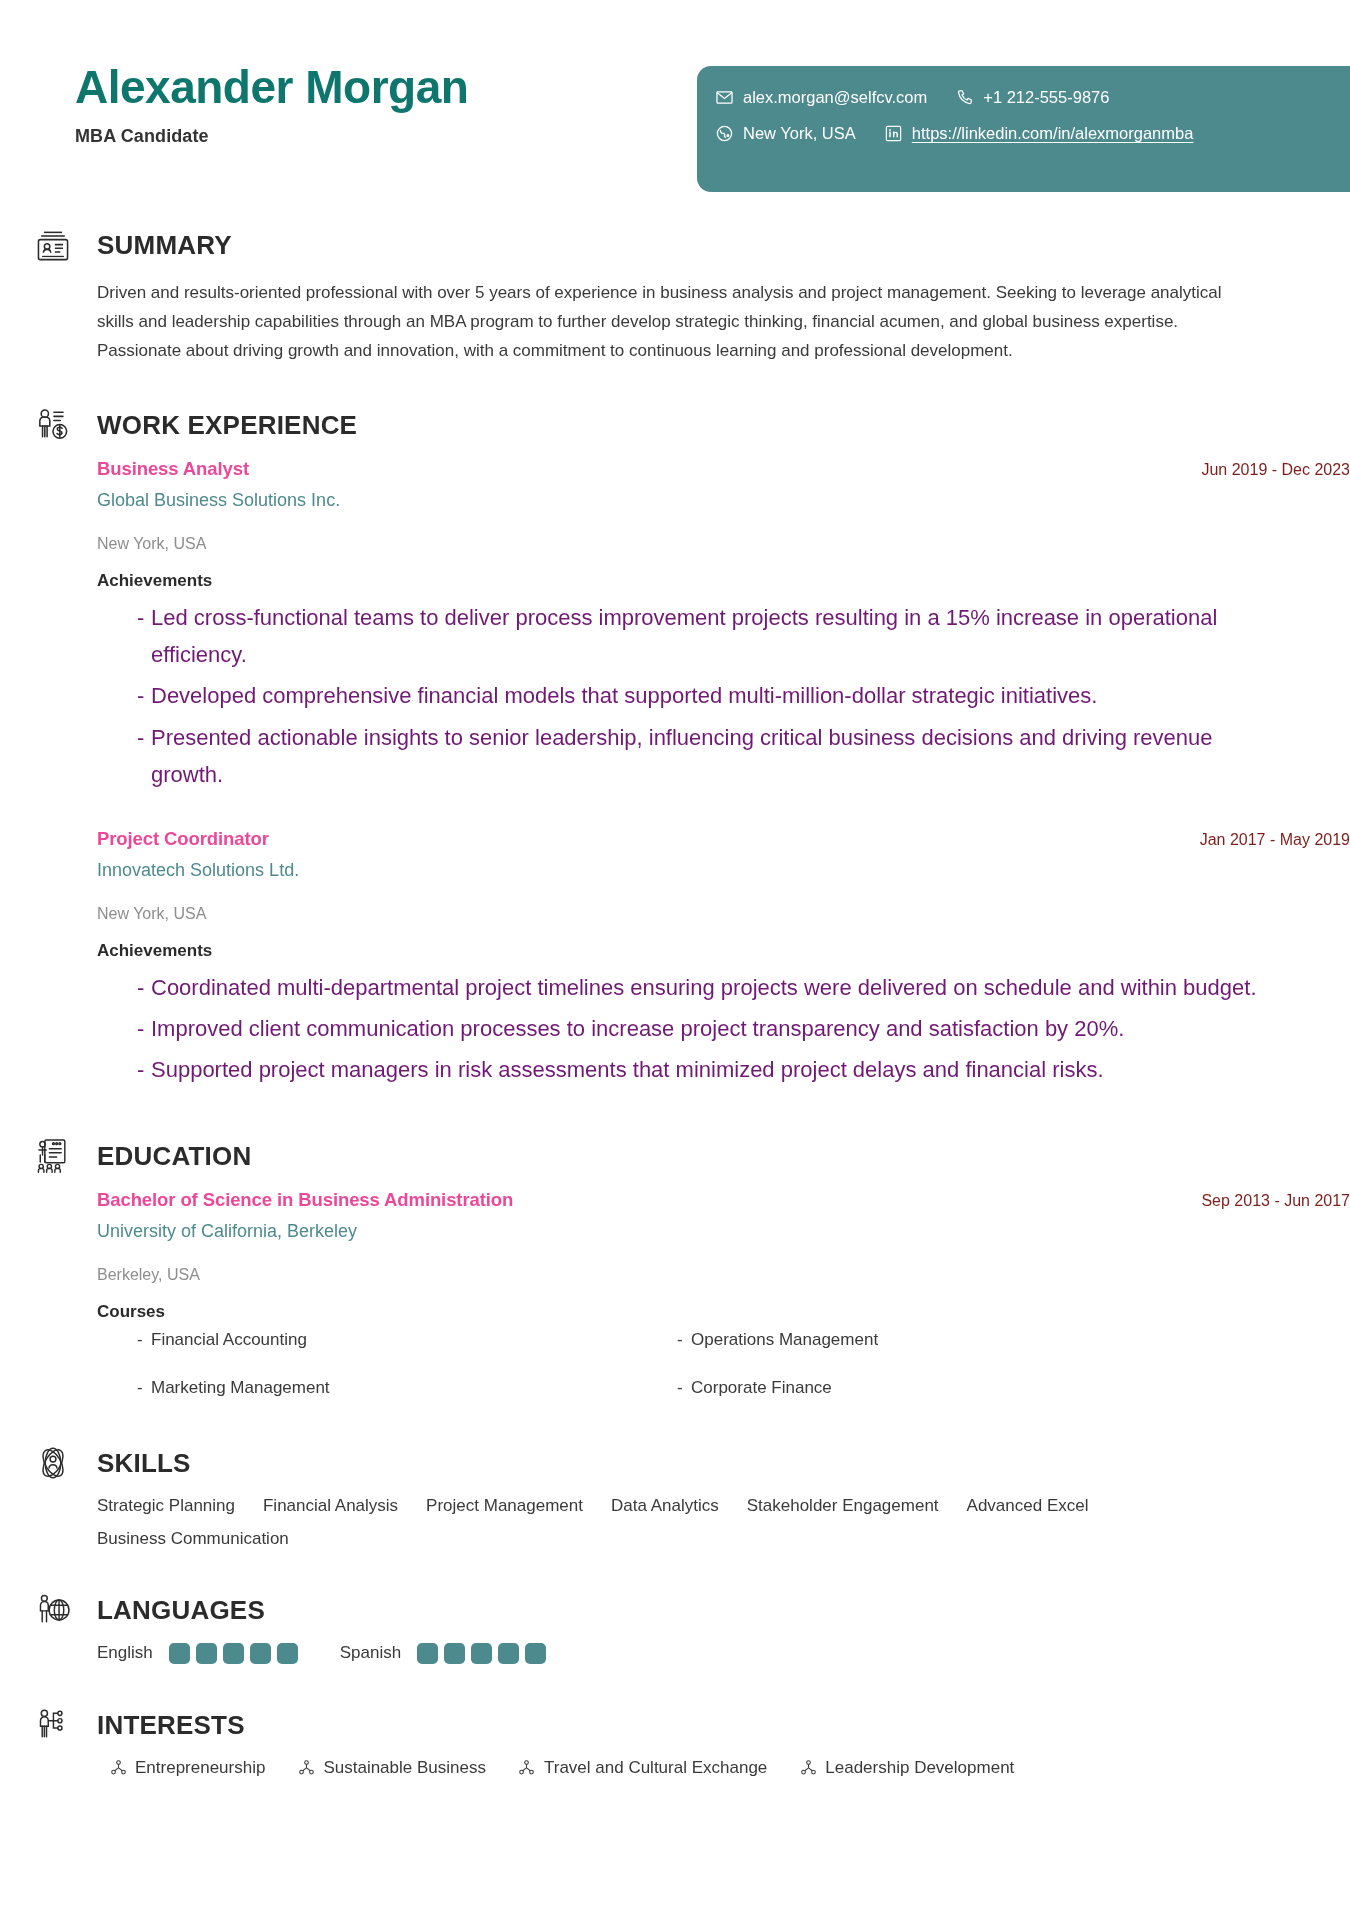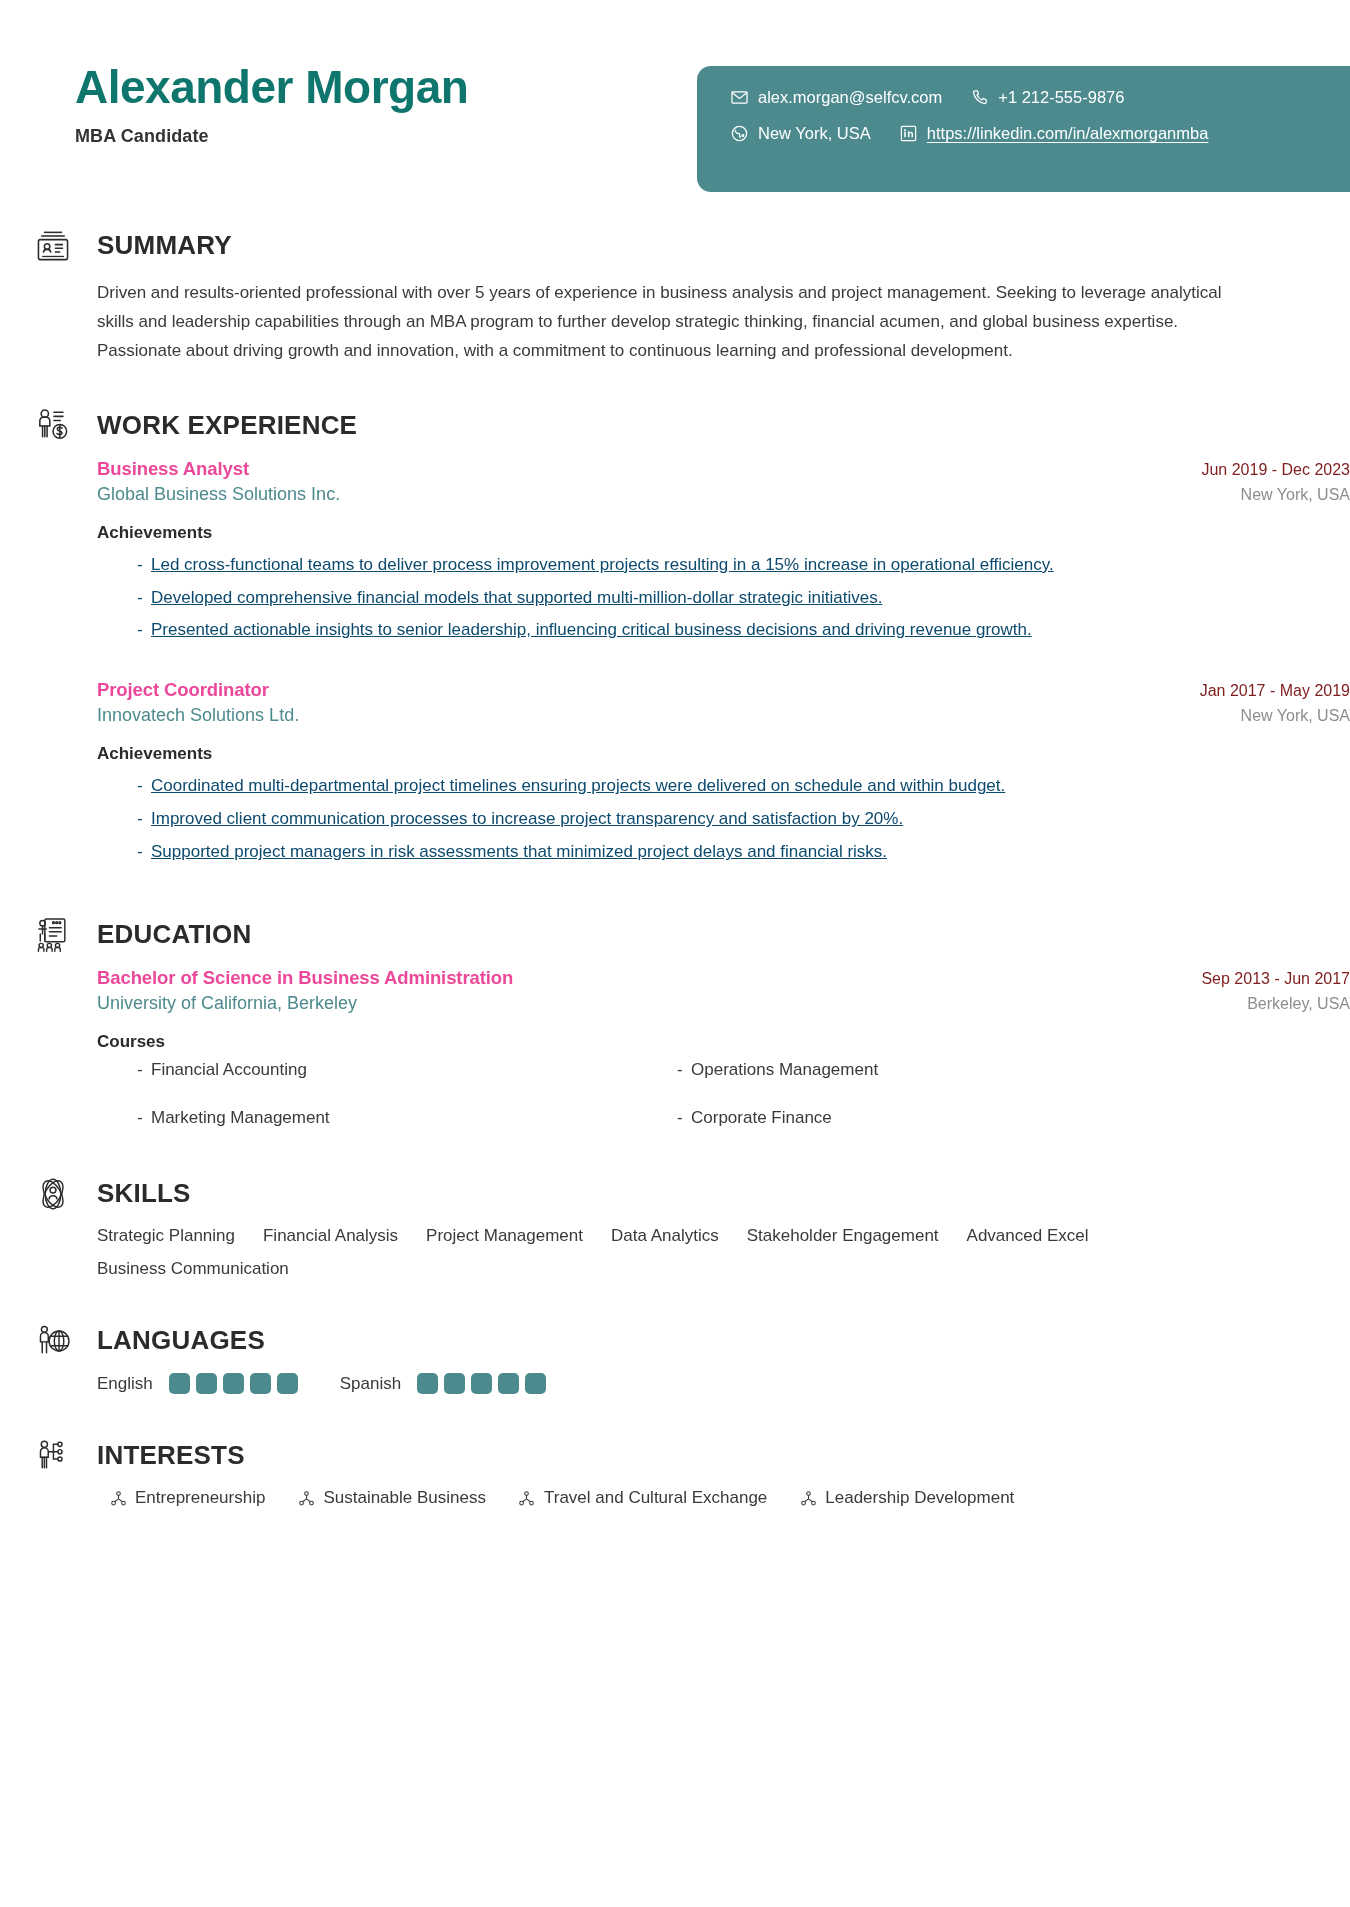--- a/index.html
+++ b/index.html
@@ -44,21 +44,21 @@
   }
   .contact-panel {
     position: absolute;
     left: 697px;
     top: 66px;
     right: 0;
     height: 126px;
     background: #4d8a8e;
     border-top-left-radius: 14px;
     border-bottom-left-radius: 14px;
-    padding: 22px 0 0 33px;
+    padding: 22px 0 0 18px;
   }
   .contact-row {
     display: flex;
     align-items: center;
     margin-bottom: 17px;
     gap: 28px;
   }
   .contact-item {
     display: flex;
     align-items: center;
@@ -131,21 +131,22 @@
   .entry-date {
     font-size: 16px;
     color: #7f1d1d;
     white-space: nowrap;
   }
   .entry-sub {
     display: flex;
     justify-content: space-between;
     align-items: baseline;
     gap: 24px;
-    margin-top: 4px;
+    margin-top: 10px;
+    flex-direction: column;
   }
   .entry-org {
     font-size: 18px;
     color: #4d8a8e;
     font-weight: 400;
   }
   .entry-loc {
     font-size: 16px;
     color: #8d8d8d;
     white-space: nowrap;
@@ -153,27 +154,26 @@
   .sub-label {
     font-size: 17px;
     font-weight: 700;
     color: #2b2b2b;
     margin-top: 18px;
     margin-bottom: 8px;
   }
   .bullets { list-style: none; padding-left: 40px; }
   .bullets li {
     position: relative;
-    font-size: 17px;
+    font-size: 22px;
     line-height: 1.7;
-    color: #0c4a6e;
+    color: #701a75;
     margin-bottom: 4px;
     padding-left: 14px;
     max-width: 1135px;
-    text-decoration: underline;
   }
   .bullets li::before {
     content: "-";
     position: absolute;
     left: 0;
     top: 0;
   }
 
   
   .courses-grid {

